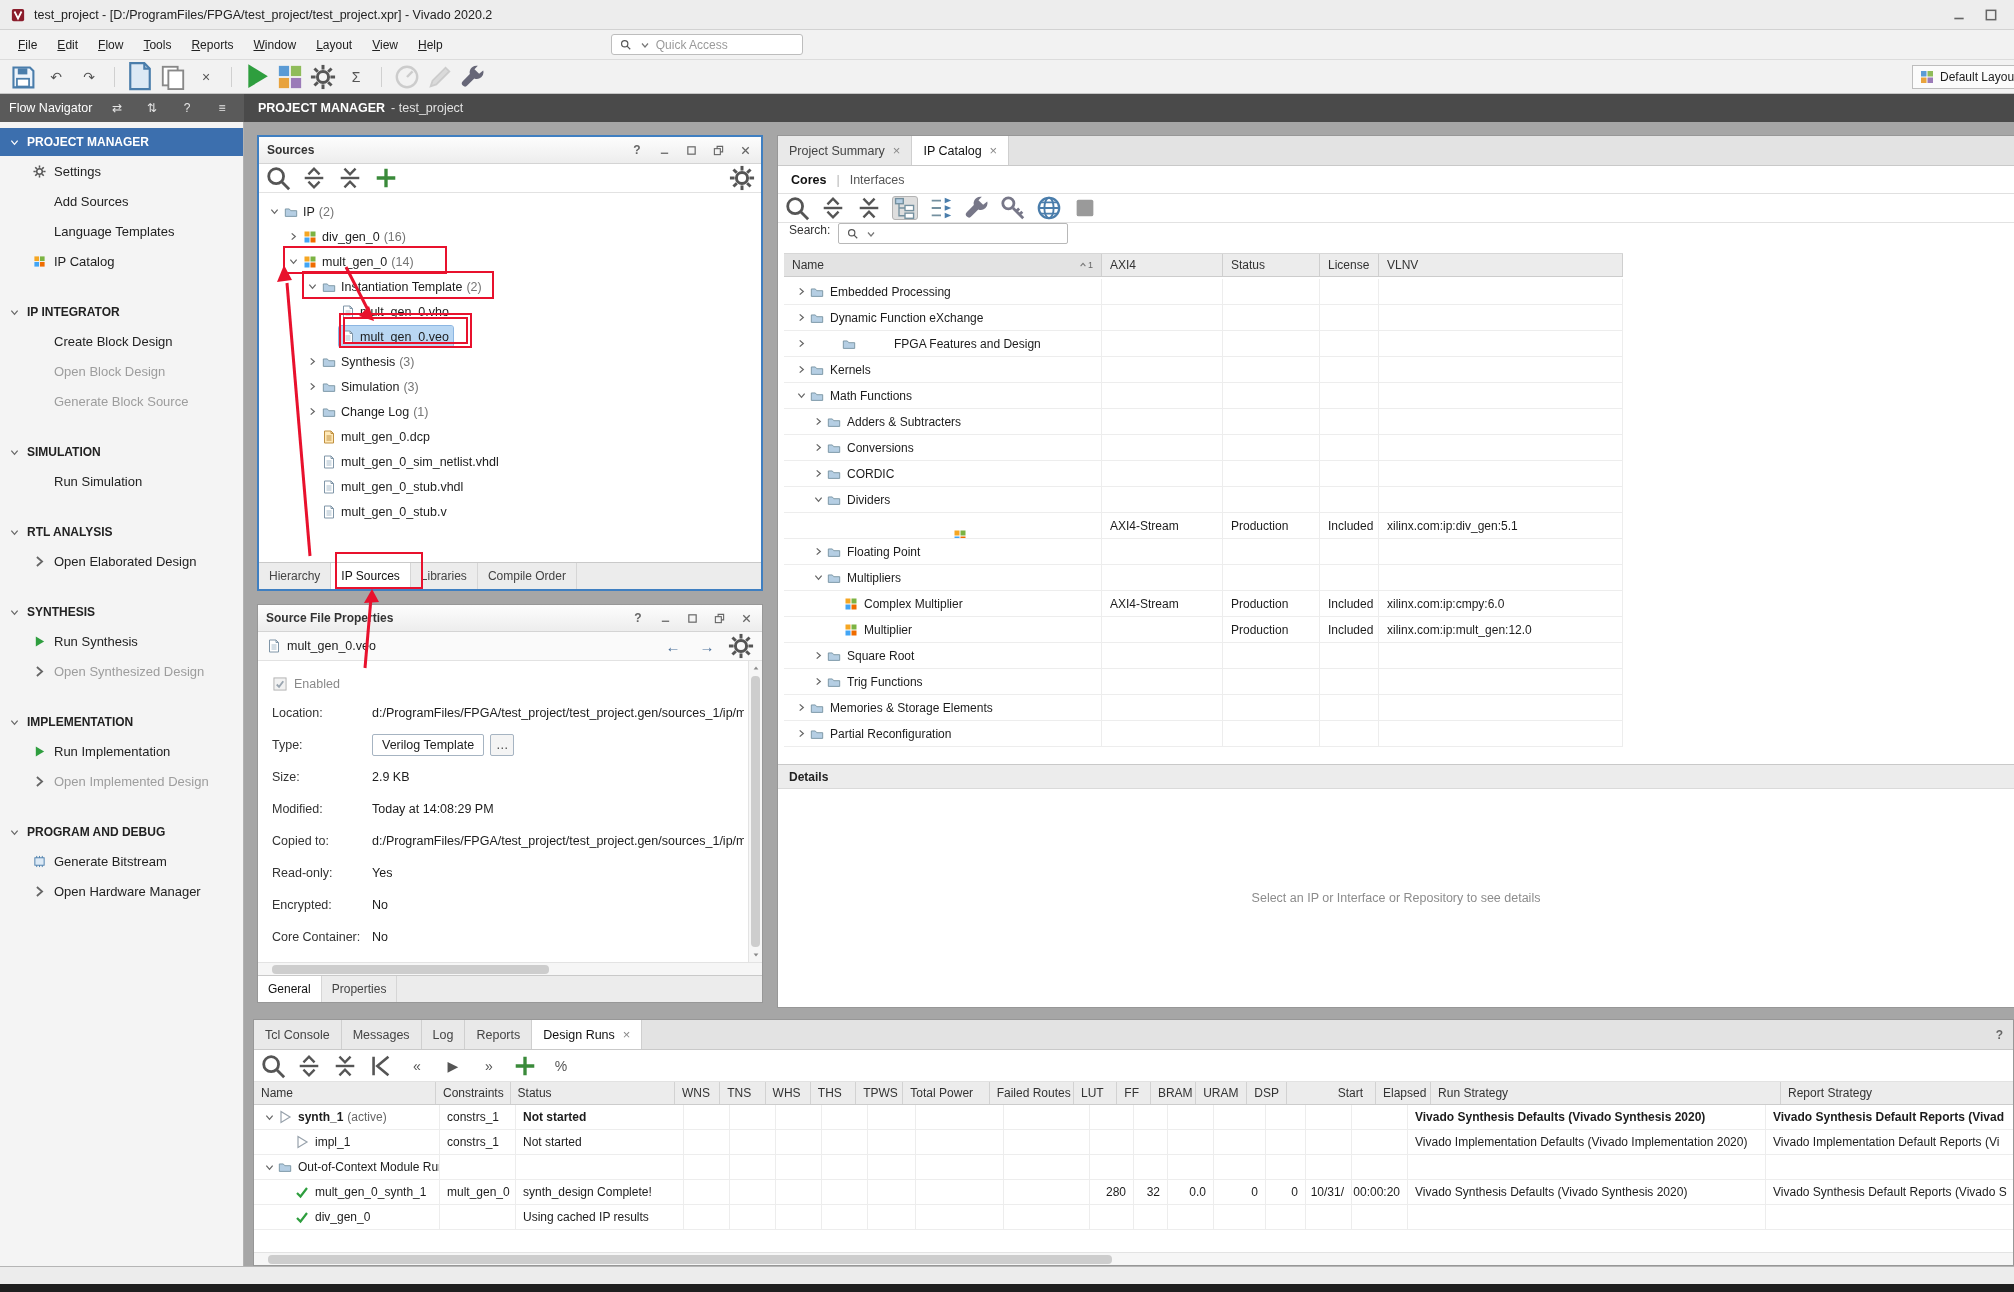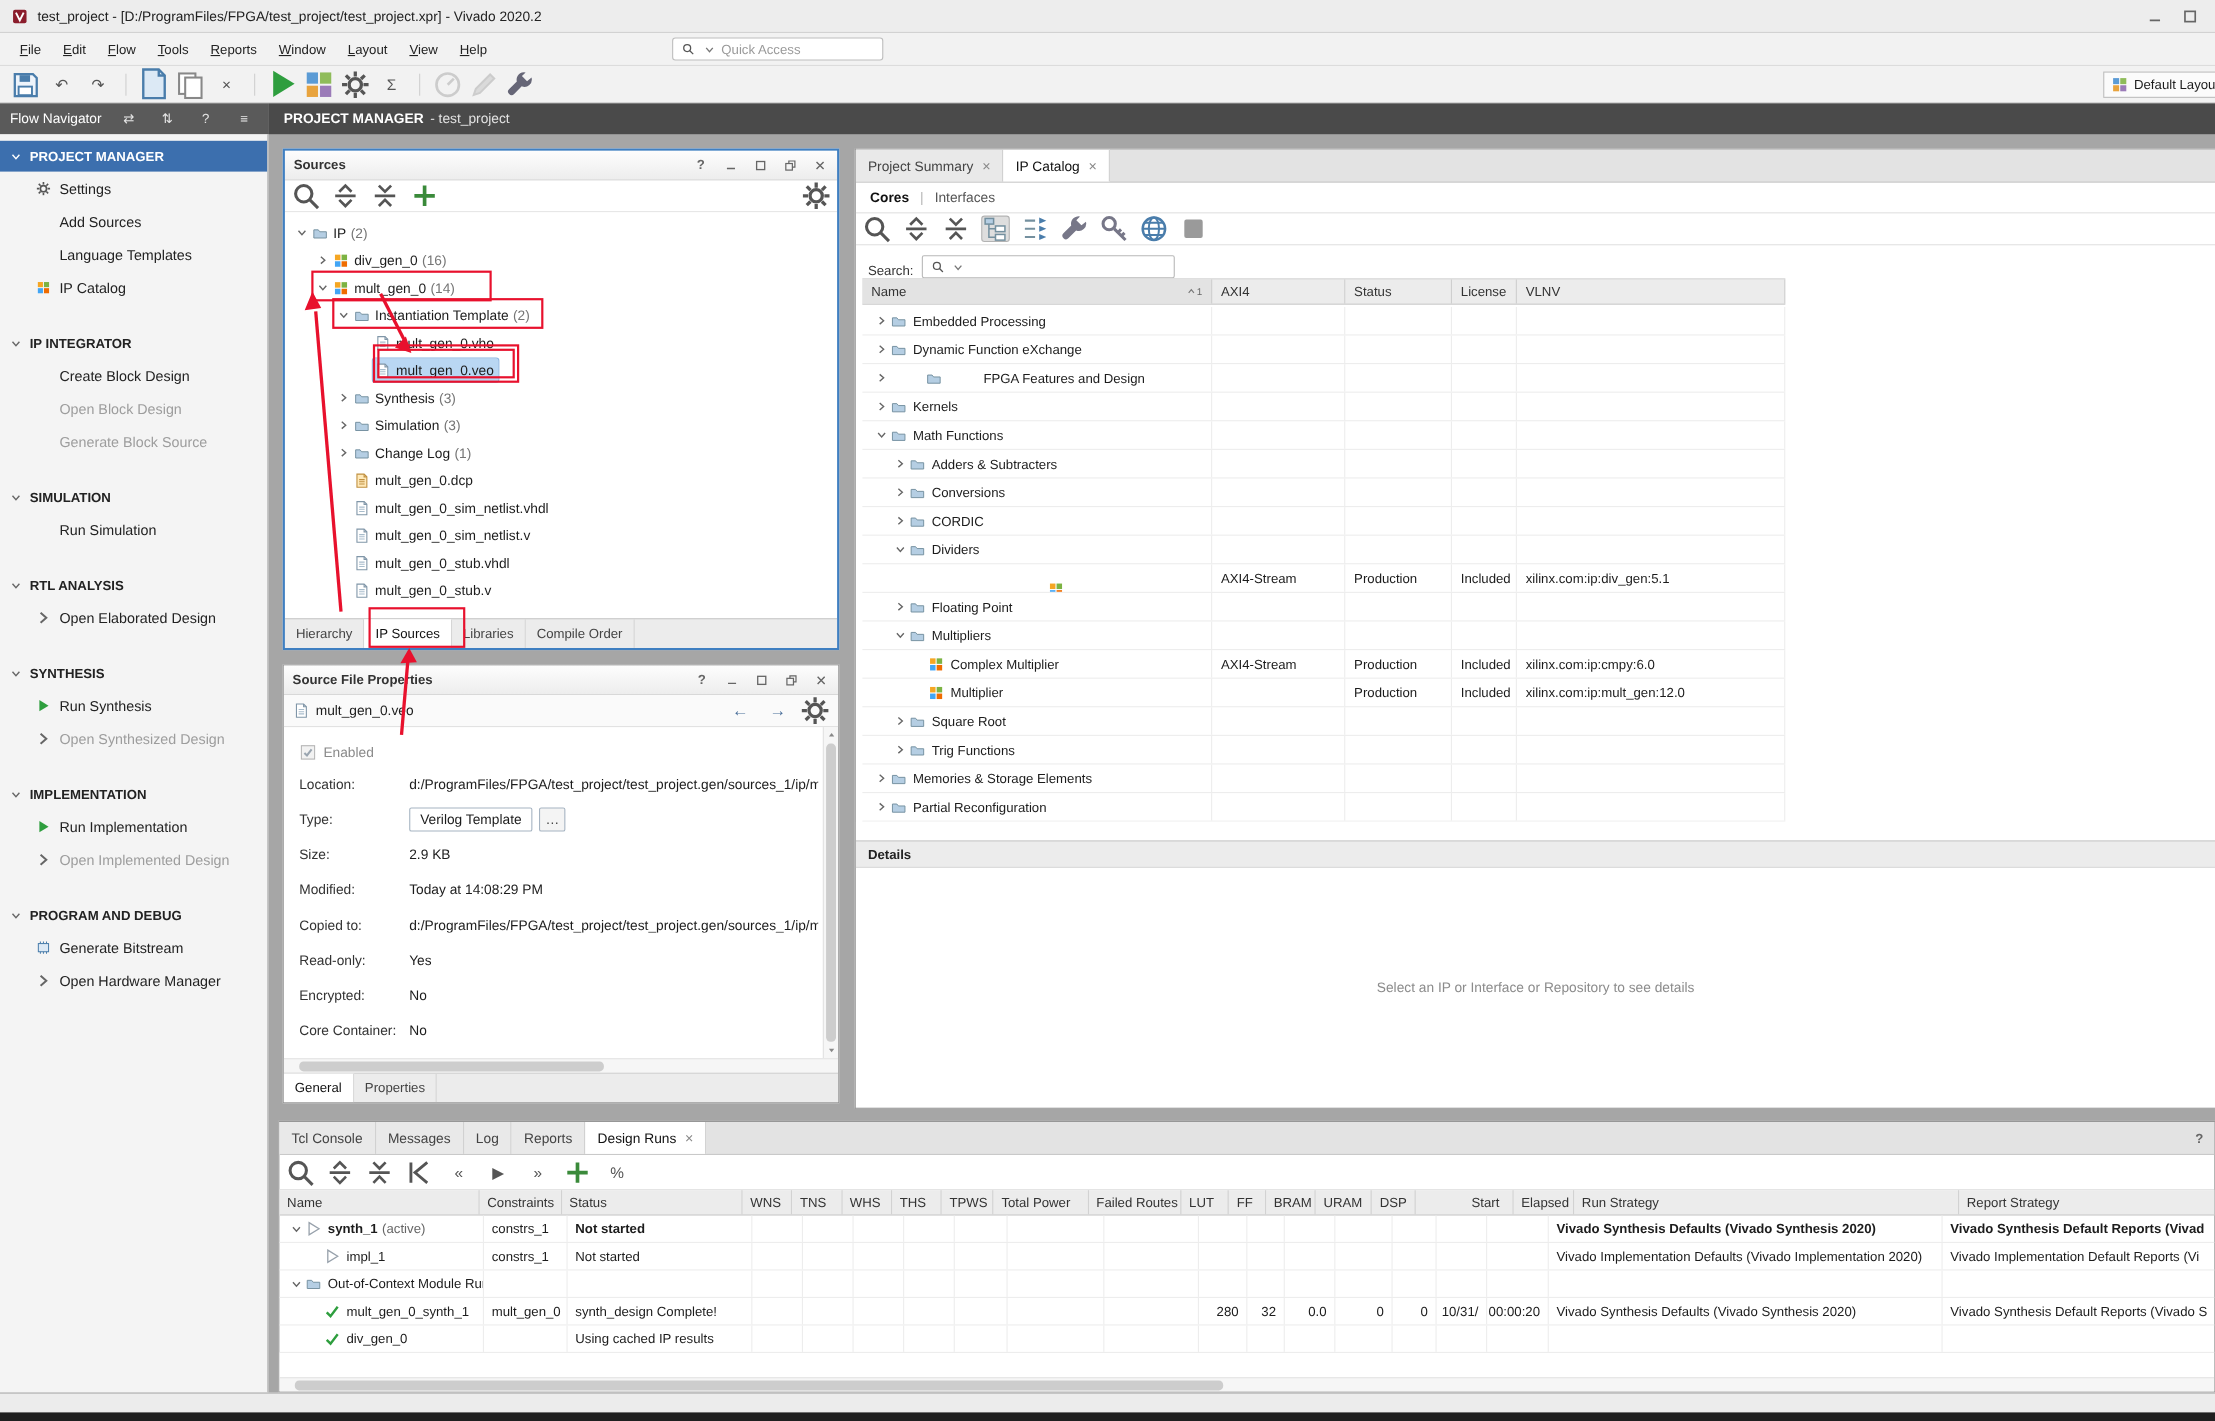--- a/index.html
+++ b/index.html
@@ -96,21 +96,21 @@
   
   .panel.catalog{left:777px;top:135px;width:1237px;height:873px;border-right:none}
   .dtabs{height:30px;flex:0 0 30px;background:#e3e3e3;border-bottom:1px solid #c9c9c9;display:flex;align-items:stretch}
   .dtab{display:flex;align-items:center;gap:6px;padding:0 11px;color:#444;background:#e9e9e9;border-right:1px solid #cfcfcf;font-size:12.5px}
   .dtab.active{background:#fff;color:#111}
   .tclose{color:#888;font-size:13px;margin-left:2px}
   .subtabs{height:28px;flex:0 0 28px;display:flex;align-items:center;gap:10px;padding:0 13px;border-bottom:1px solid #e0e0e0;font-size:12.5px}
   .stab{color:#555}
   .stab.active{font-weight:bold;color:#111}
   .stdiv{color:#b5b5b5}
-  .searchrow{height:30px;flex:0 0 30px;display:flex;align-items:flex-end;gap:8px;padding:0 11px;color:#333}
+  .searchrow{height:30px;flex:0 0 30px;display:flex;align-items:flex-start;gap:8px;padding:0 11px;color:#333}
   .searchbox{width:230px;height:21px;border:1px solid #b8b8b8;background:#fff;display:flex;align-items:center;gap:3px;padding:0 5px;border-radius:2px}
   .cheader{display:flex;height:24px;flex:0 0 24px;margin-left:6px;width:839px;background:#ececec;border-top:1px solid #d7d7d7;border-bottom:1px solid #cccccc;font-size:12px;color:#333}
   .chcell{display:flex;align-items:center;padding:0 8px;border-right:1px solid #cfcfcf;height:100%;overflow:hidden}
   .chcell.sorted{background:#e3e3e3}
   .sortbadge{margin-left:auto;display:flex;align-items:center;color:#666}
   .sortbadge svg{width:8px;height:8px}
   .sortnum{font-size:9px;margin-left:1px}
   .crows{margin-left:6px;width:839px;padding-top:2px}
   .crow{display:flex;height:26px;border-bottom:1px solid #ededed}
   .ccell{display:flex;align-items:center;padding:0 8px;border-right:1px solid #ededed;overflow:hidden;white-space:nowrap;font-size:12px}
@@ -726,33 +726,20 @@
         <span class="chev"></span>
         <span class="tcontent">
           <span class="icn ">
             <svg viewBox="0 0 12 14">
               <path d="M1.5 1 H8 l2.5 2.5 V13 H1.5 Z" fill="#fff" stroke="#8096a8"></path>
               <path d="M8 1 v2.5 h2.5" fill="none" stroke="#8096a8"></path>
               <path d="M3.5 6 h5 M3.5 8 h5 M3.5 10 h5" stroke="#a8bccb" stroke-width="1"></path>
             </svg>
           </span>
           <span class="tlabel">mult_gen_0_sim_netlist.vhdl</span>
-        </span>
-      </div>
-      <div class="trow" style="padding-left: 46px;">
-        <span class="chev"></span>
-        <span class="tcontent">
-          <span class="icn ">
-            <svg viewBox="0 0 12 14">
-              <path d="M1.5 1 H8 l2.5 2.5 V13 H1.5 Z" fill="#fff" stroke="#8096a8"></path>
-              <path d="M8 1 v2.5 h2.5" fill="none" stroke="#8096a8"></path>
-              <path d="M3.5 6 h5 M3.5 8 h5 M3.5 10 h5" stroke="#a8bccb" stroke-width="1"></path>
-            </svg>
-          </span>
-          <span class="tlabel">mult_gen_0_sim_netlist.v</span>
         </span>
       </div>
       <div class="trow" style="padding-left: 46px;">
         <span class="chev"></span>
         <span class="tcontent">
           <span class="icn ">
             <svg viewBox="0 0 12 14">
               <path d="M1.5 1 H8 l2.5 2.5 V13 H1.5 Z" fill="#fff" stroke="#8096a8"></path>
               <path d="M8 1 v2.5 h2.5" fill="none" stroke="#8096a8"></path>
               <path d="M3.5 6 h5 M3.5 8 h5 M3.5 10 h5" stroke="#a8bccb" stroke-width="1"></path>

